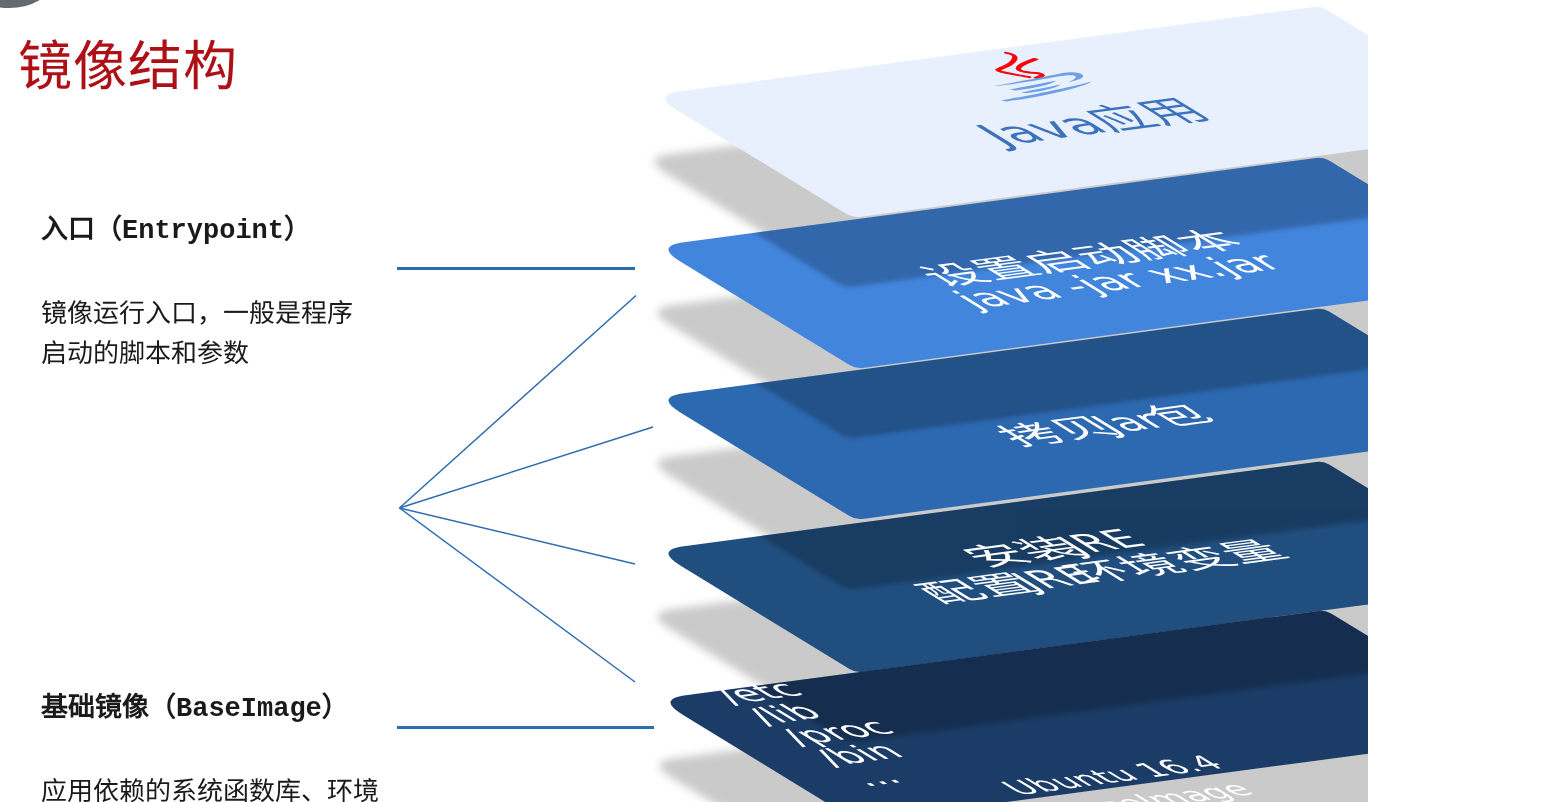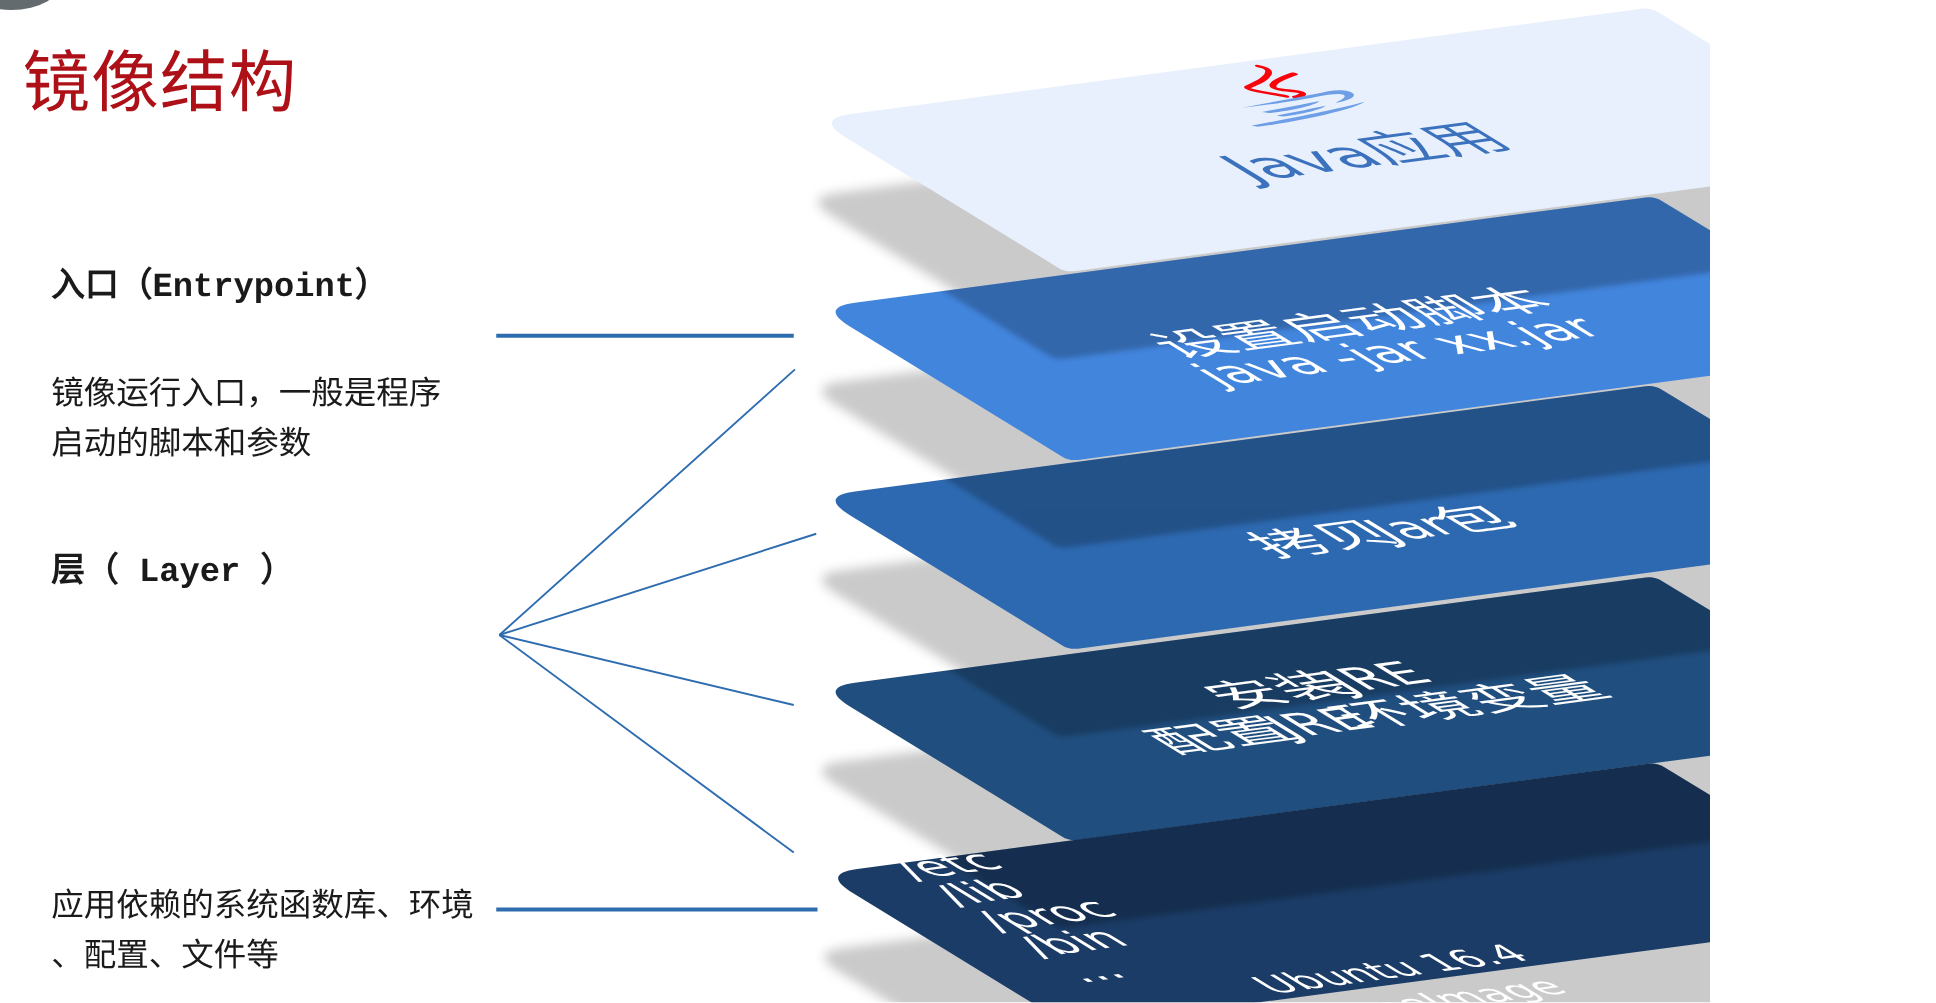--- a/index.html
+++ b/index.html
@@ -10,21 +10,21 @@
 
   .corner-dot{position:absolute;left:-32px;top:-40px;width:82px;height:48px;
       border-radius:50%;background:#636b6e;}
 
   .slide-title{position:absolute;left:18px;top:40px;font-size:54px;line-height:1;
       color:#ad1016;white-space:nowrap;letter-spacing:1px;}
 
   .block{position:absolute;left:41px;white-space:pre;}
   .block .bh{font-family:Liberation Mono, monospace;font-weight:bold;font-size:27px;
       line-height:1.18;color:#1a1a1a;white-space:pre;}
-  .block .bb{font-family:Liberation Sans, sans-serif;font-size:26px;color:#1a1a1a;
+  .block .bb{font-family:Liberation Serif, serif;font-size:26px;color:#1a1a1a;
       line-height:1.55;margin-top:10px;white-space:pre;}
 
   #blk-entry{top:180px;}
   #blk-layer{top:408px;}
   #blk-base{top:658px;}
 
   svg.layers{position:absolute;left:0;top:0;width:1549px;height:802px;}
 
   .java-icon{position:absolute;left:372px;top:3px;width:176px;height:130px;}
   .java-icon svg{width:176px;height:130px;display:block;}
@@ -54,24 +54,24 @@
 
   <div class="slide-title">镜像结构</div>
 
   <div class="block" id="blk-entry">
     <div class="bh">入口（Entrypoint）</div>
     <div class="bb">镜像运行入口，一般是程序
 启动的脚本和参数</div>
   </div>
 
   <div class="block" id="blk-layer">
-    <div class="bh">层（ Layer ）</div>
   </div>
 
   <div class="block" id="blk-base">
+    <div class="bh">基础镜像（BaseImage）</div>
     <div class="bb">应用依赖的系统函数库、环境
 、配置、文件等</div>
   </div>
 
   <svg class="layers" viewBox="0 0 1549 802">
     <defs>
       <filter id="softblur" x="-12%" y="-40%" width="124%" height="180%">
         <feGaussianBlur stdDeviation="4.2"></feGaussianBlur>
       </filter>
       <filter id="castblur" x="-12%" y="-40%" width="124%" height="180%">

